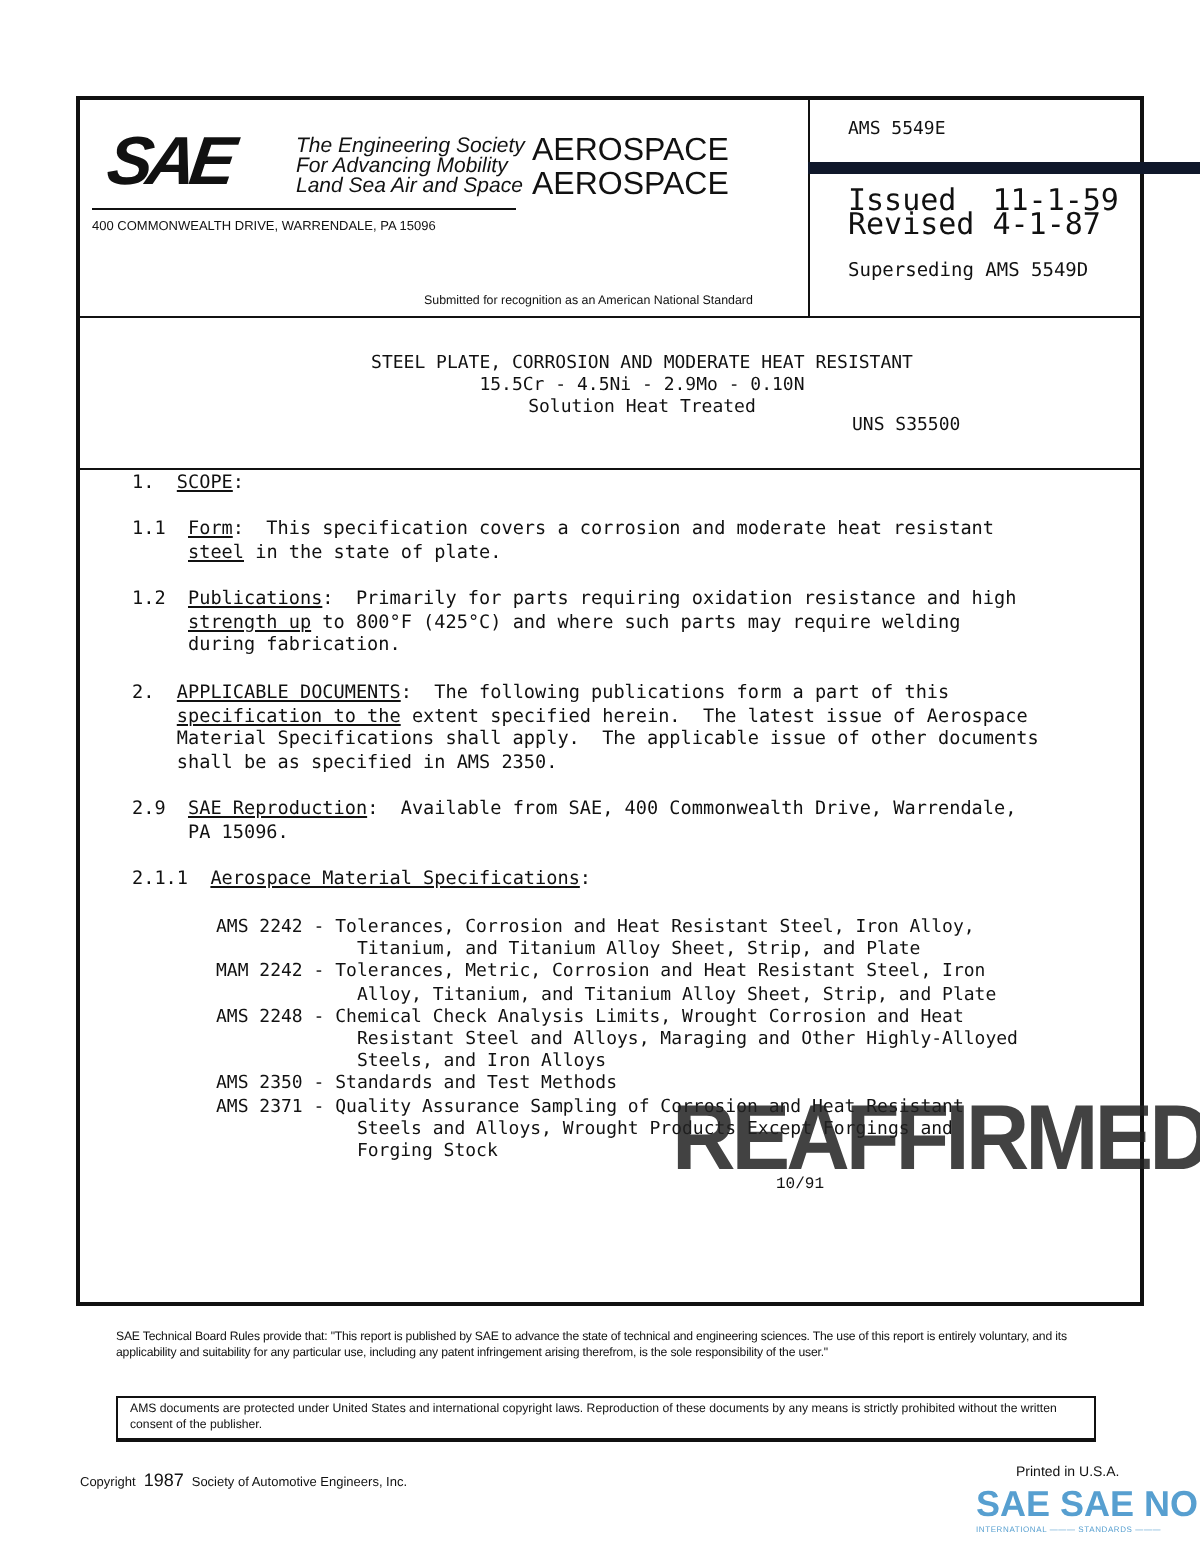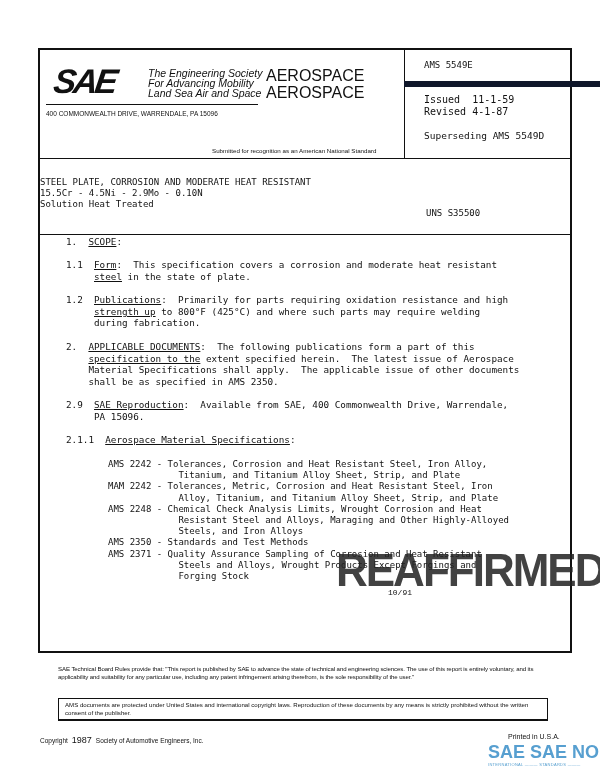--- a/index.html
+++ b/index.html
@@ -9,23 +9,23 @@
     .header-right { position:absolute; left:364px; top:0; width:166px; height:108px; }
     .hr-top { position:absolute; left:0; top:0; width:196px; height:31px; border-bottom:6px solid #0f172a; }
     .title-block { position:absolute; left:0; top:108px; width:530px; height:75px; border-top:1px solid #111; border-bottom:1px solid #111; }
     .logo { position:absolute; left:14px; top:16px; font-family:"Liberation Sans", sans-serif; font-weight:bold; font-style:italic; font-size:34px; letter-spacing:-3px; line-height:30px; transform:skewX(-8deg); }
     .society { position:absolute; left:92px; top:18px; font-family:"Liberation Sans", sans-serif; font-style:italic; font-size:10.5px; line-height:10px;margin-left:16px; }
     .addr-line { position:absolute; left:6px; top:54px; width:212px; border-top:1px solid #111; }
     .addr { position:absolute; left:6px; top:60px; font-family:"Liberation Sans", sans-serif; font-size:6.5px; white-space:nowrap; }
     .ams-title { position:absolute; left:226px; top:17px; font-family:"Liberation Sans", sans-serif; font-weight:normal; font-size:16px; line-height:17px; }
     .submitted { position:absolute; left:172px; top:97px; font-family:"Liberation Sans", sans-serif; font-size:6.2px; white-space:nowrap; }
     .spec-num { position:absolute; left:20px; top:10px; font-size:9px; }
-    .issued { position:absolute; left:20px; top:44px; font-size:10px; line-height:12px; white-space:pre; }
+    .issued { position:absolute; left:20px; top:44px; font-size:15px; line-height:12px; white-space:pre; }
     .supersede { position:absolute; left:20px; top:80px; font-size:9.5px; white-space:nowrap; }
-    .t-line { position:absolute; left:0; width:530px; font-size:9px; line-height:12px; white-space:nowrap; }
+    .t-line { position:absolute; left:16px; width:530px; text-align:center; font-size:9px; line-height:12px; white-space:nowrap; }
     .uns { position:absolute; left:386px; top:49px; font-size:9px; }
     .body-text { font-size:9.3px; line-height:11.6px; white-space:pre; position:absolute; }
     .u { text-decoration:underline; }
     .stamp { position:absolute; left:336px; top:545px; font-family:"Liberation Sans", sans-serif; font-weight:bold; font-size:44px; letter-spacing:-2px; color:#222; opacity:0.85; transform:scaleY(1.05); }
     .stamp-date { position:absolute; left:388px; top:588px; font-family:Liberation Mono, monospace; font-size:8px; }
     .disclaimer { position:absolute; left:58px; top:665px; width:500px; font-family:"Liberation Sans", sans-serif; font-size:6.1px; line-height:8px; letter-spacing:-0.1px; }
     .copyright-box { position:absolute; left:58px; top:698px; width:490px; height:23px; border:1px solid #111; border-bottom-width:2px; box-sizing:border-box; padding:2px 6px; font-family:"Liberation Sans", sans-serif; font-size:6.1px; line-height:8px; }
     .copyright { position:absolute; left:40px; top:735px; font-family:"Liberation Sans", sans-serif; font-size:6.5px; white-space:nowrap; }
     .copyright .yr { font-size:9px; margin:0 4px; }
     .printed { position:absolute; left:508px; top:733px; font-family:"Liberation Sans", sans-serif; font-size:7px; }

